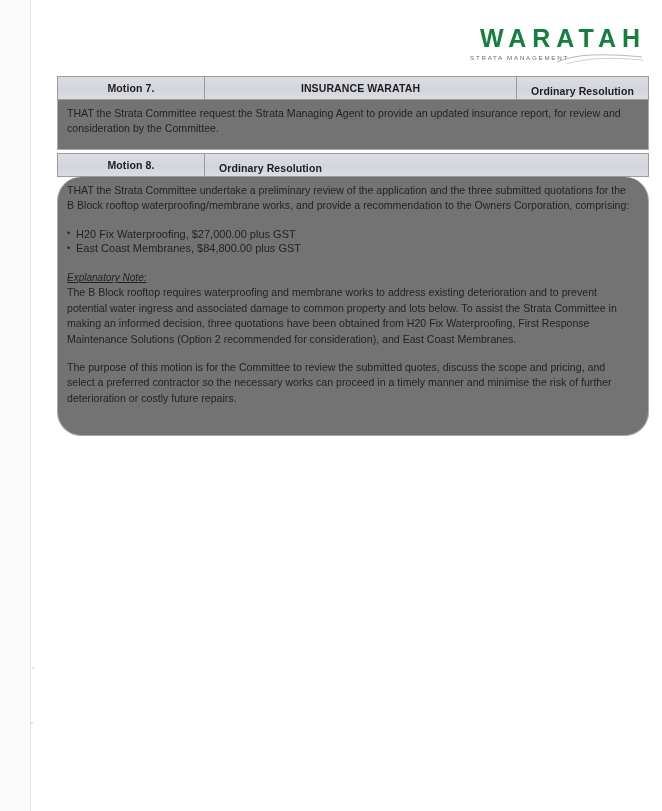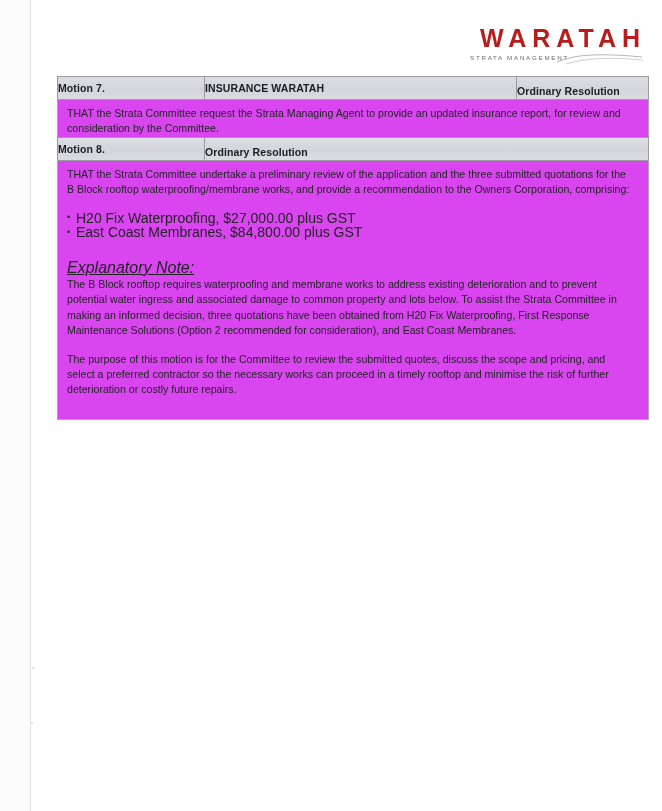--- a/index.html
+++ b/index.html
@@ -52,21 +52,21 @@
   .logo {
     position: absolute;
     right: 22px;
     top: 26px;
     width: 178px;
     text-align: right;
   }
   .logo-word {
     font-size: 25px;
     letter-spacing: 6.0px;
-    color: #b91c1c;
+    color: #15803d;
     font-weight: 700;
     line-height: 1;
     margin-right: -6px;
   }
   .logo-sub-row {
     position: relative;
     height: 14px;
     margin-top: 3px;
   }
   .logo-sub {
@@ -94,21 +94,21 @@
     display: flex;
     border: 1px solid #9a9a9f;
     background: linear-gradient(180deg, #dcdee3 0%, #d3d5dc 55%, #dadce1 100%);
     height: 22px;
     align-items: center;
   }
   .mh-cell {
     font-size: 10.5px;
     font-weight: 700;
     color: #1d1d1f;
-    text-align: left;
+    text-align: center;
     letter-spacing: 0.1px;
     white-space: nowrap;
     overflow: hidden;
   }
   .mh-cell.c1 {
     width: 146px;
     border-right: 1px solid #9a9a9f;
     height: 22px;
     line-height: 22px;
   }
@@ -122,55 +122,55 @@
     width: 131px;
     height: 22px;
     line-height: 22px;
     margin-top: 6px;
   }
 
   .motion-body {
     border: 1px solid #a8a8ad;
     border-top: none;
     padding: 6px 15px 7px 9px;
-    background: #d946ef;
+    background: #737373;
   }
   .motion-body p {
     margin: 0;
     font-size: 10.6px;
     line-height: 15.4px;
     color: #232326;
   }
   .motion-body p.spaced {
     margin-top: 13px;
   }
   .bullet-list {
     margin: 13px 0 0 0;
     padding: 0;
     list-style: none;
   }
   .bullet-list li {
-    font-size: 14px;
+    font-size: 11px;
     line-height: 14.6px;
     color: #232326;
     padding-left: 9px;
     position: relative;
   }
   .bullet-list li::before {
     content: "\2022";
     position: absolute;
     left: 0;
     top: -0.5px;
     font-size: 9px;
     color: #232326;
   }
   .explan-note {
     display: inline-block;
-    margin-top: 20px;
-    font-size: 16px;
+    margin-top: 14px;
+    font-size: 10px;
     line-height: 15.4px;
     font-style: italic;
     text-decoration: underline;
     color: #232326;
   }
 </style>
 </head>
 <body>
 
 <div class="page">
@@ -195,35 +195,35 @@
     <div class="motion-header">
       <div class="mh-cell c1">Motion 7.</div>
       <div class="mh-cell c2">INSURANCE WARATAH</div>
       <div class="mh-cell c3">Ordinary Resolution</div>
     </div>
     <div class="motion-body" style="height:36px;">
       <p>THAT the Strata Committee request the Strata Managing Agent to provide an updated insurance report, for review and consideration by the Committee.</p>
     </div>
   </div>
 
-  <div class="motion-block" style="top:137px;">
+  <div class="motion-block" style="top:153px;">
     <div class="motion-header">
       <div class="mh-cell c1">Motion 8.</div>
       <div class="mh-cell c3">Ordinary Resolution</div>
     </div>
-    <div class="motion-body" style="height:245px;">
+    <div class="motion-body" style="height:245px;border-radius:24px;">
       <p>THAT the Strata Committee undertake a preliminary review of the application and the three submitted quotations for the B Block rooftop waterproofing/membrane works, and provide a recommendation to the Owners Corporation, comprising:</p>
 
       <ul class="bullet-list">
         <li>H20 Fix Waterproofing,  $27,000.00 plus GST</li>
         <li>East Coast Membranes,  $84,800.00 plus GST</li>
       </ul>
 
       <div>
         <span class="explan-note">Explanatory Note:</span>
       </div>
       <p>The B Block rooftop requires waterproofing and membrane works to address existing deterioration and to prevent potential water ingress and associated damage to common property and lots below. To assist the Strata Committee in making an informed decision, three quotations have been obtained from H20 Fix Waterproofing, First Response Maintenance Solutions (Option 2 recommended for consideration), and East Coast Membranes.</p>
 
-      <p class="spaced">The purpose of this motion is for the Committee to review the submitted quotes, discuss the scope and pricing, and select a preferred contractor so the necessary works can proceed in a timely rooftop and minimise the risk of further deterioration or costly future repairs.</p>
+      <p class="spaced">The purpose of this motion is for the Committee to review the submitted quotes, discuss the scope and pricing, and select a preferred contractor so the necessary works can proceed in a timely manner and minimise the risk of further deterioration or costly future repairs.</p>
     </div>
   </div>
 
 </div>
 
 </body></html>

